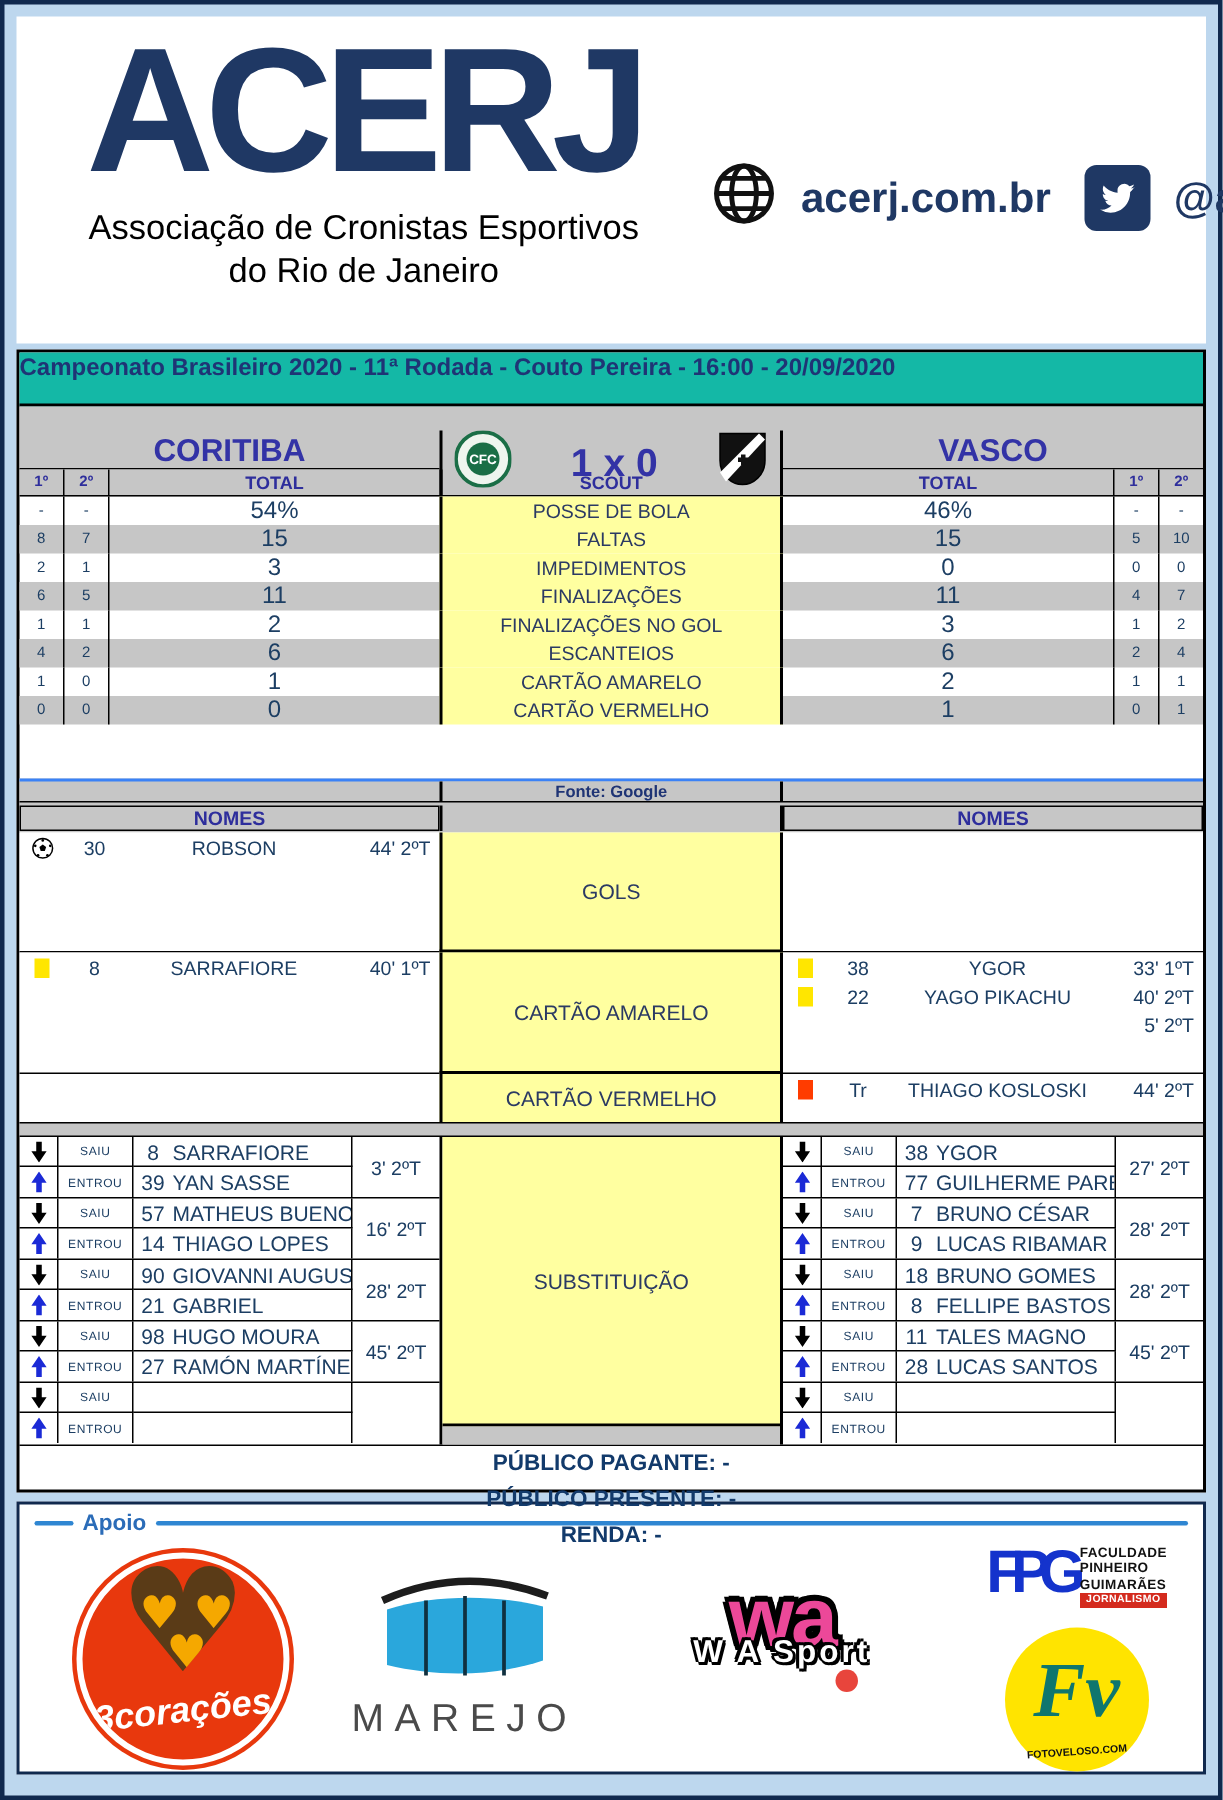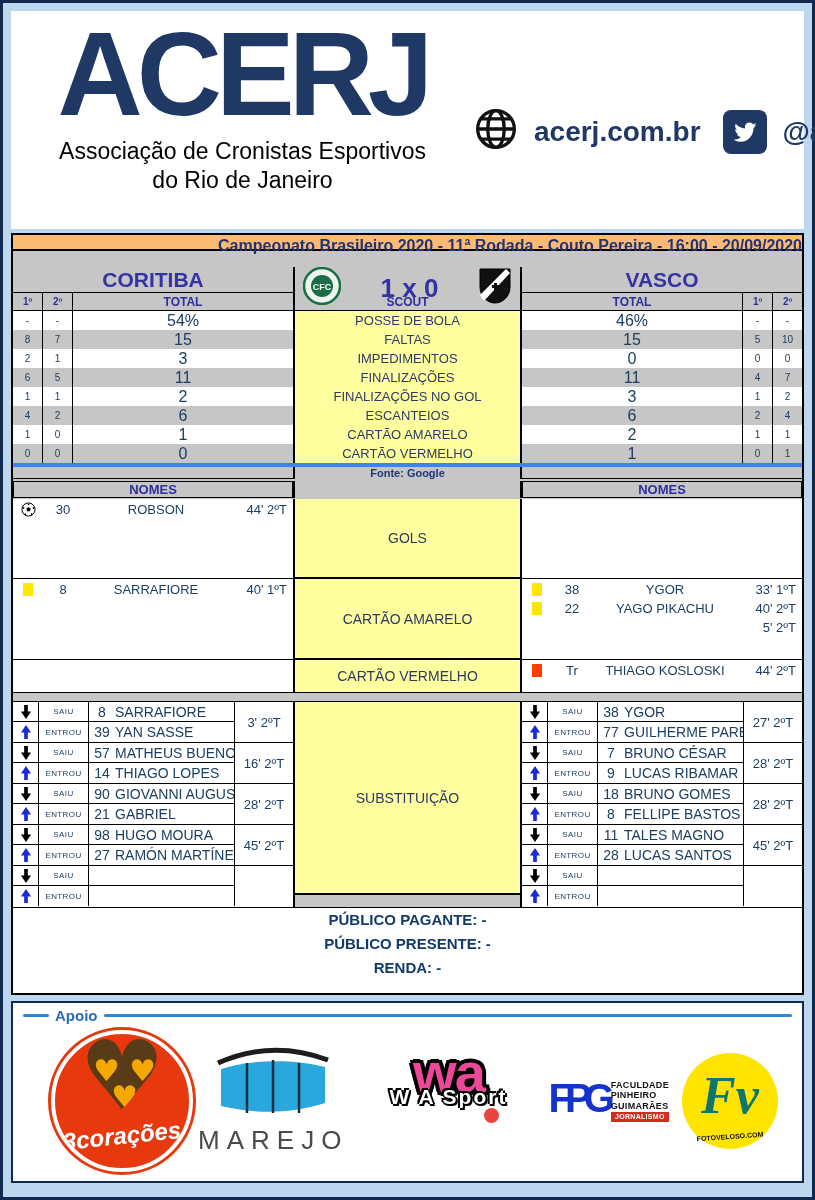--- a/index.html
+++ b/index.html
@@ -17,21 +17,21 @@
   .social-item { display: flex; align-items: center; gap: 16px; font-size: 28px; font-weight: bold; color: #1f3864; }
   .sq-icon { width: 44px; height: 44px; background: #1f3864; border-radius: 8px; display: flex; align-items: center; justify-content: center; flex: none; }
   .fb-glyph::after { content: "f"; color: #fff; font-size: 36px; font-weight: bold; position: relative; top: 3px; }
 
   
   .row3 { display: grid; grid-template-columns: 280px 1fr 280px; }
   .mid { border-left: 2px solid #000; border-right: 2px solid #000; }
 
   .main-panel { margin-top: 4px; background: #fff; border: 2px solid #000; height: 762px; }
 
-  .title-bar { height: 16px; background: #fdba74; border-bottom: 2px solid #000; text-align: right; font-size: 16px; font-weight: bold; color: #1f3475; line-height: 22px; }
+  .title-bar { height: 36px; background: #14b8a6; border-bottom: 2px solid #000; text-align: left; font-size: 16px; font-weight: bold; color: #1f3475; line-height: 22px; }
 
   
   .score-row { height: 42px; background: #c6c6c6; border-bottom: 1px solid #000; }
   .team-cell { display: flex; align-items: center; justify-content: center; font-size: 21px; font-weight: bold; color: #3333a6; }
   .score-mid { display: flex; align-items: center; justify-content: space-between; padding: 0 8px; background: #c6c6c6; margin-top: 16px; }
   .score-text { font-size: 26px; font-weight: bold; color: #3333a6; }
 
   
   .colhdr { height: 18px; background: #c6c6c6; border-bottom: 1px solid #000; font-weight: bold; color: #2e2e9c; }
   .hdr-side { display: grid; }
@@ -47,21 +47,21 @@
   .stat-row:nth-child(even) .s-side { background: #c6c6c6; }
   .s-side { display: grid; height: 19px; }
   .s-left { grid-template-columns: 30px 30px 1fr; }
   .s-right { grid-template-columns: 1fr 30px 30px; }
   .sc { display: flex; align-items: center; justify-content: center; color: #1c3e63; }
   .sm { font-size: 10px; border-right: 1px solid #000; }
   .s-right .sm { border-right: none; border-left: 1px solid #000; }
   .tot { font-size: 16px; }
   .s-label { background: #ffffa0; font-size: 13px; color: #2b3a63; display: flex; align-items: center; justify-content: center; height: 19px; }
 
-  .fonte-band { height: 15px; background: #c6c6c6; border-top: 4px solid #3b82f6; }
+  .fonte-band { height: 15px; background: #c6c6c6; border-top: 2px solid #3b82f6; margin-top: 36px; }
   .fonte-mid { display: flex; align-items: center; justify-content: center; font-size: 11px; font-weight: bold; color: #1f3475; background: #c6c6c6; }
 
   
   .names-hdr { height: 21px; background: #c6c6c6; border-top: 1px solid #000; padding: 2px 0; }
   .nm-box { border: 1px solid #000; background: #c6c6c6; font-size: 13px; font-weight: bold; color: #2e2e9c; display: flex; align-items: center; justify-content: center; }
   .nm-mid { background: #c6c6c6; }
 
   .ev-area { background: #fff; border-bottom: 1px solid #000; overflow: hidden; }
   .ev-mid { background: #ffffa0; border-bottom: 2px solid #000; display: flex; align-items: center; justify-content: center; font-size: 14px; color: #2b3a63; }
   .h-gols .ev-area, .h-gols .ev-mid { height: 80px; }
@@ -117,21 +117,21 @@
   .logo-marejo { text-align: center; }
   .mj-text { font-size: 26px; letter-spacing: 7px; color: #4a4a4a; margin-top: 2px; }
 
   .logo-wasport { position: relative; width: 190px; height: 110px; text-align: center; }
   .wa-letters { font-size: 56px; font-weight: bold; color: #ec4899; line-height: 0.95; letter-spacing: -2px;
     text-shadow: -4px 0 #000, 4px 0 #000, 0 -4px #000, 0 4px #000, -3px -3px #000, 3px 3px #000, -3px 3px #000, 3px -3px #000; }
   .wa-dot { position: absolute; top: 62px; right: 44px; width: 15px; height: 15px; background: #e8453c; border-radius: 50%; }
   .wa-text { position: relative; top: -14px; font-size: 21px; font-weight: bold; color: #fff; letter-spacing: 2px;
     text-shadow: -2px 0 #000, 2px 0 #000, 0 -2px #000, 0 2px #000, -2px -2px #000, 2px 2px #000; }
 
-  .right-logos { display: flex; flex-direction: row; align-items: center; gap: 13px; }
+  .right-logos { display: flex; flex-direction: column; align-items: center; gap: 13px; }
   .logo-fpg { display: flex; align-items: flex-start; gap: 4px; }
   .fpg-mono { font-size: 40px; font-weight: bold; color: #1433cc; letter-spacing: -8px; line-height: .9; }
   .fpg-txt { font-size: 9px; font-weight: bold; color: #111; line-height: 1.15; letter-spacing: .3px; }
   .fpg-red { background: #d42b1e; color: #fff; font-size: 7px; text-align: center; padding: 1px 3px; margin-top: 1px; }
   .fv-circle { width: 96px; height: 96px; border-radius: 50%; background: #ffe400; position: relative; text-align: center; }
   .fv-mono { font-family: "Liberation Serif", serif; font-style: italic; font-weight: bold; font-size: 52px; color: #0f766e; line-height: 86px; }
   .fv-site { position: absolute; bottom: 9px; left: 50%; transform: translateX(-50%) rotate(-4deg); font-size: 7px; font-weight: bold; color: #111; white-space: nowrap; }
 </style>
 </head>
 <body>

